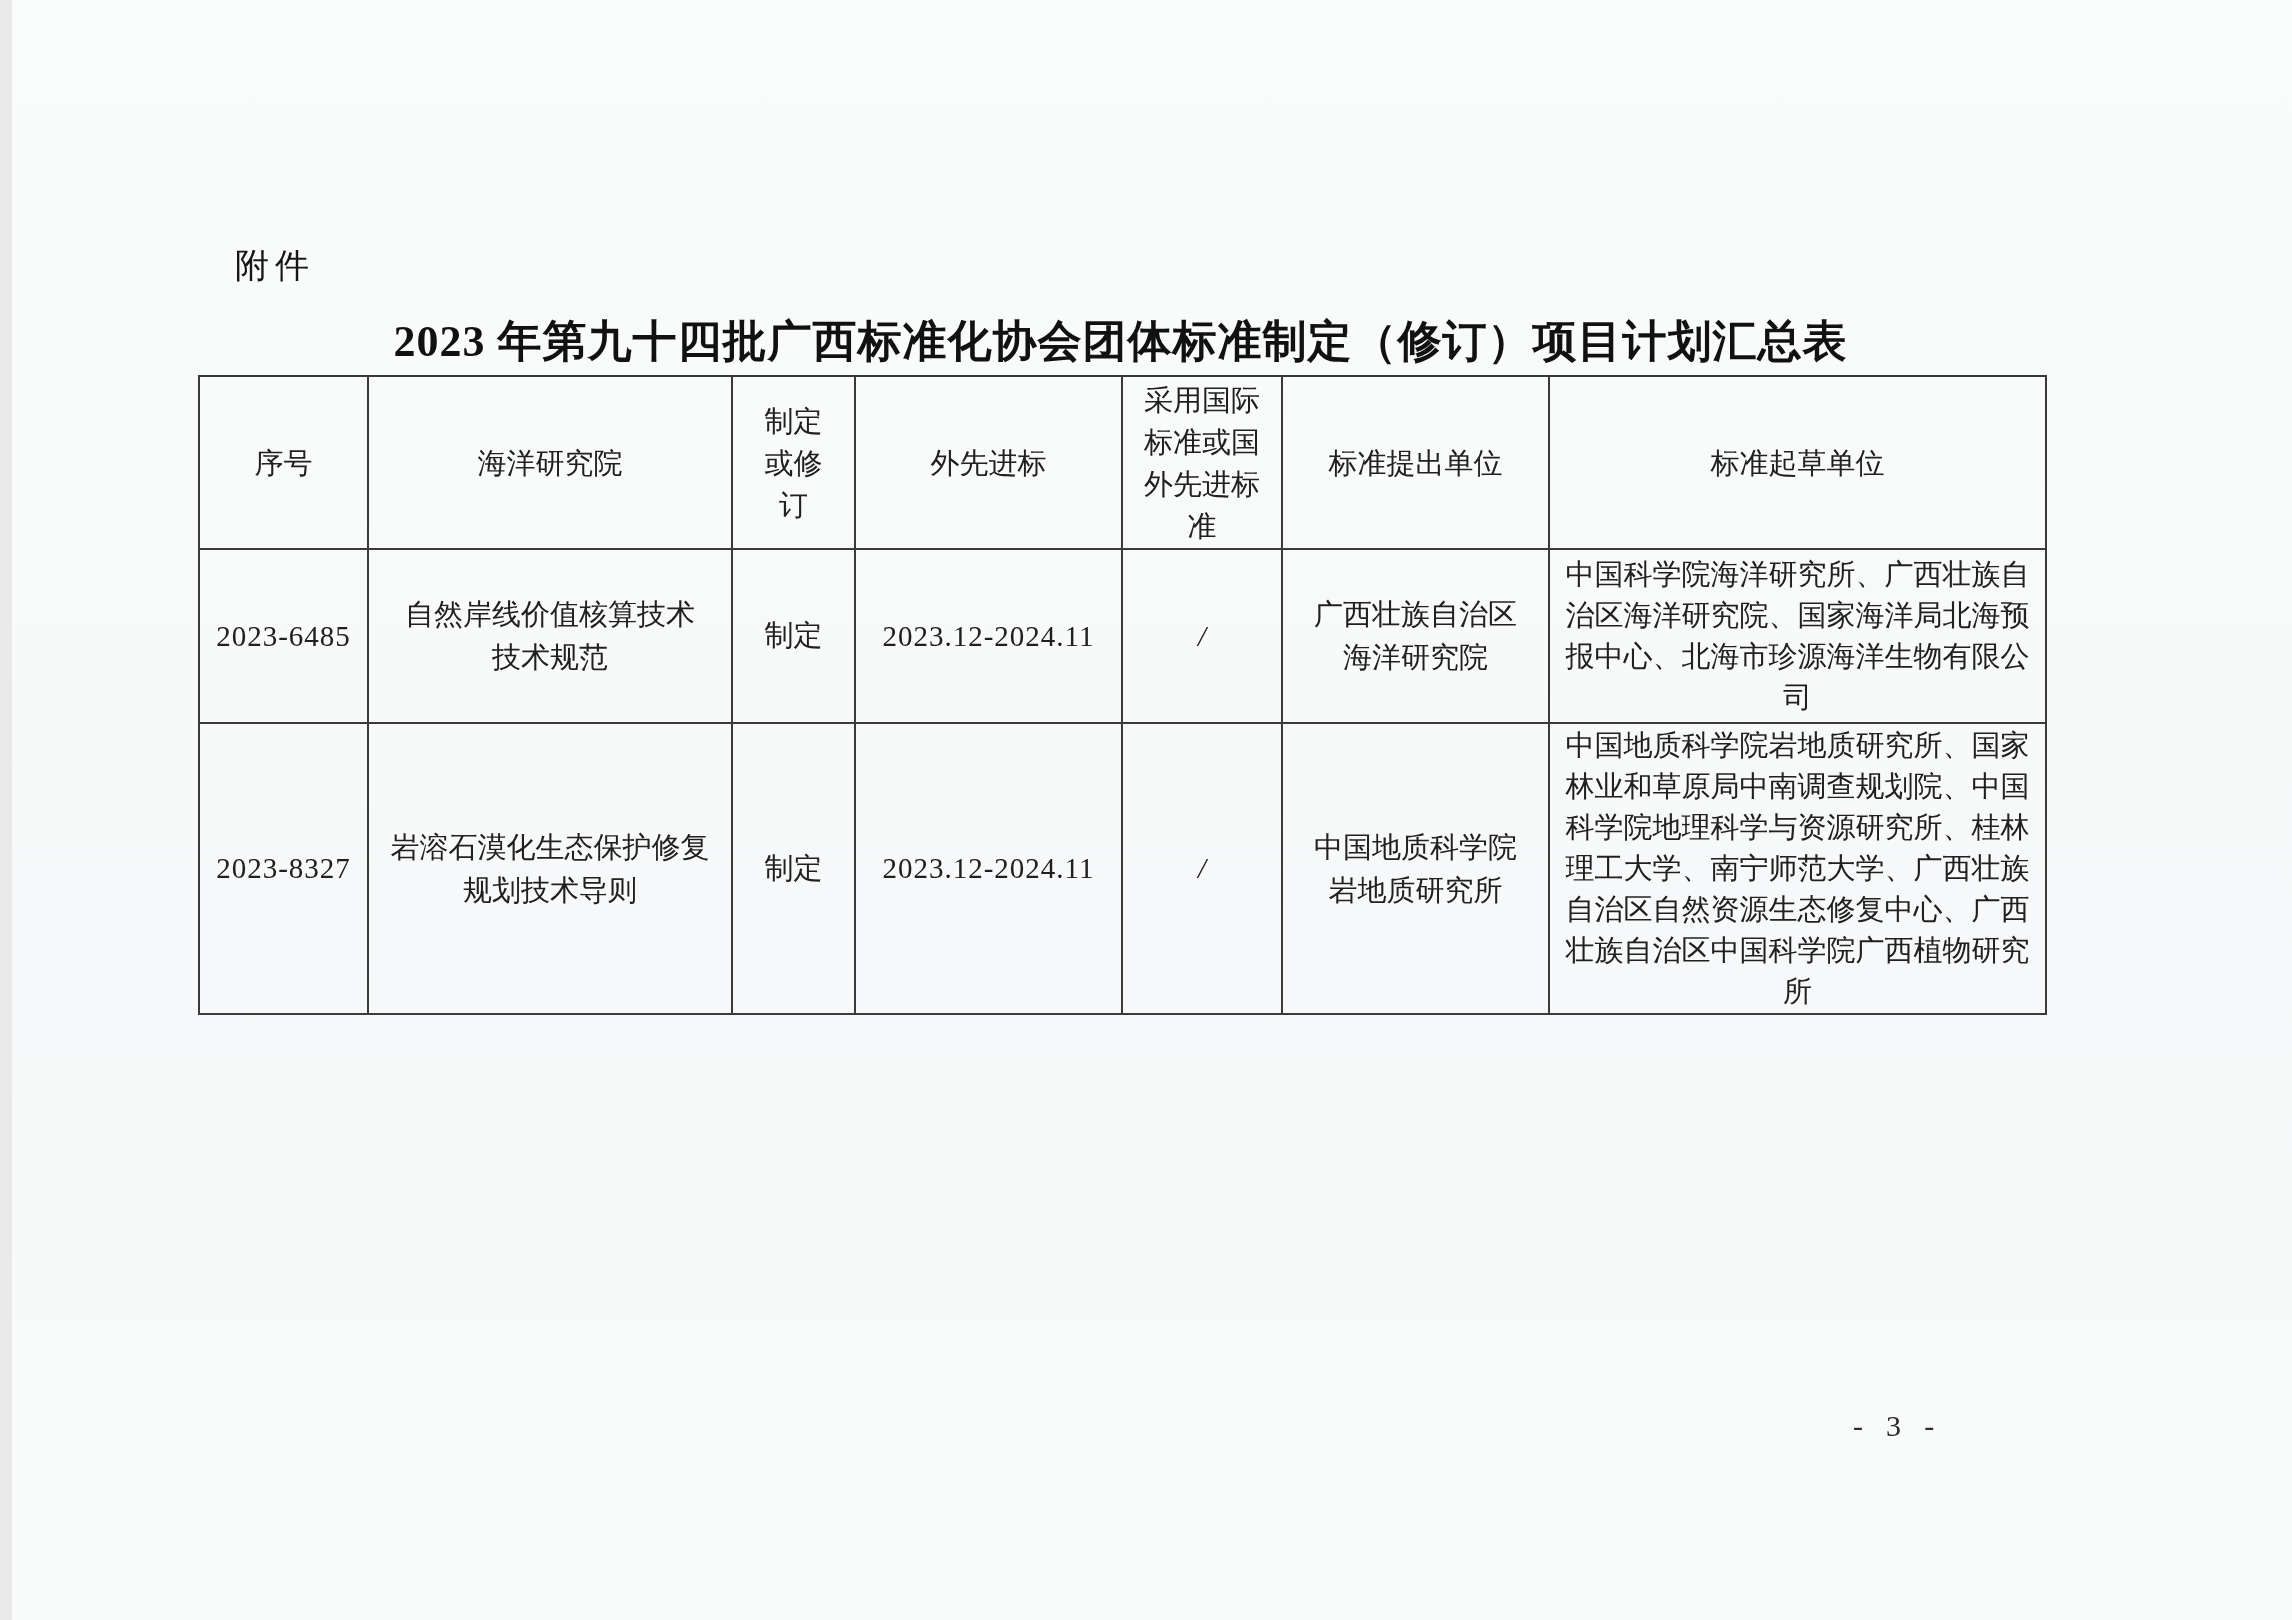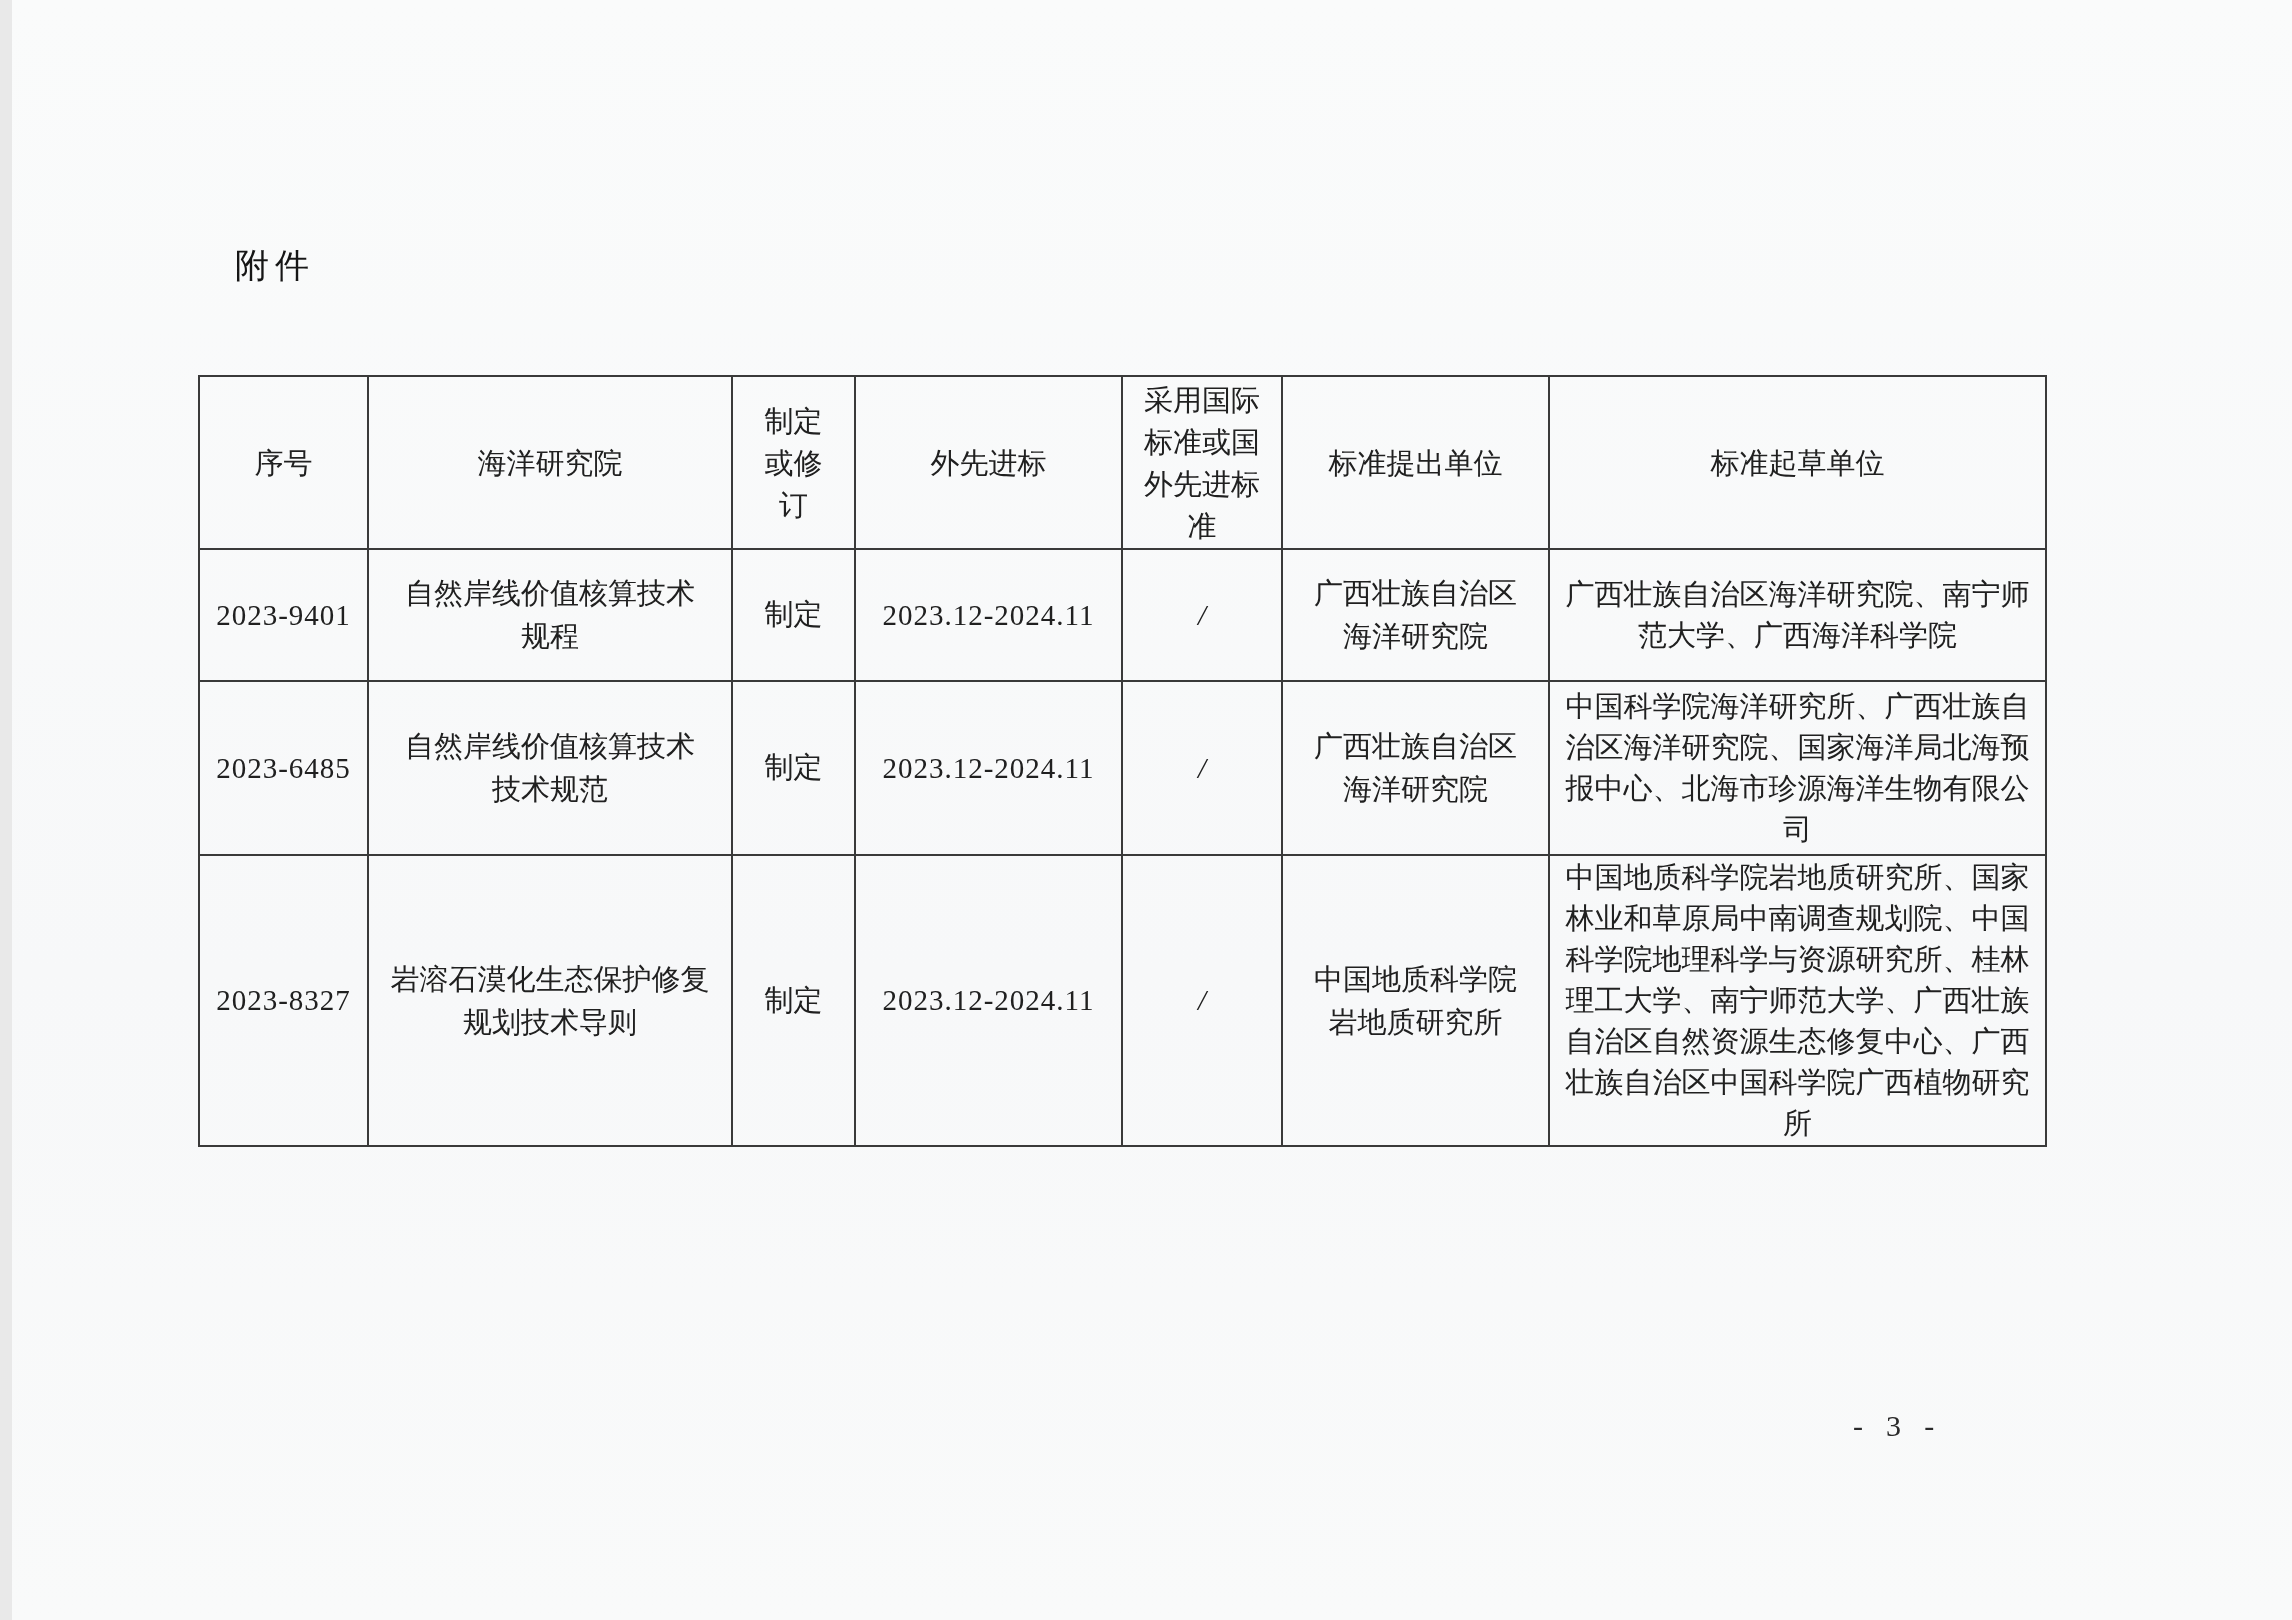--- a/index.html
+++ b/index.html
@@ -88,20 +88,21 @@
     color: #2a2a2a;
   }
 </style>
 </head>
 <body>
 
 <div class="page">
 
   <div class="attachment">附件</div>
 
+  <div class="doc-title">2023 年第九十四批广西标准化协会团体标准制定（修订）项目计划汇总表</div>
 
   <table class="summary">
     <colgroup>
       <col style="width:169px">
       <col style="width:364px">
       <col style="width:123px">
       <col style="width:267px">
       <col style="width:160px">
       <col style="width:267px">
       <col style="width:497px">
@@ -116,32 +117,20 @@
         <th class="hdr">外先进标</th>
         <th class="hdr ml">采用国际
 标准或国
 外先进标
 准</th>
         <th class="hdr">标准提出单位</th>
         <th class="hdr">标准起草单位</th>
       </tr>
     </thead>
     <tbody>
-      <tr class="row-0">
-        <td class="c-no">2023-9401</td>
-        <td class="c-name ml">自然岸线价值核算技术
-规程</td>
-        <td class="c-type">制定</td>
-        <td class="c-period">2023.12-2024.11</td>
-        <td class="c-adopt">/</td>
-        <td class="c-proposer ml">广西壮族自治区
-海洋研究院</td>
-        <td class="c-drafters ml">广西壮族自治区海洋研究院、南宁师
-范大学、广西海洋科学院</td>
-      </tr>
       <tr class="row-1">
         <td class="c-no">2023-6485</td>
         <td class="c-name ml">自然岸线价值核算技术
 技术规范</td>
         <td class="c-type">制定</td>
         <td class="c-period">2023.12-2024.11</td>
         <td class="c-adopt">/</td>
         <td class="c-proposer ml">广西壮族自治区
 海洋研究院</td>
         <td class="c-drafters ml">中国科学院海洋研究所、广西壮族自

